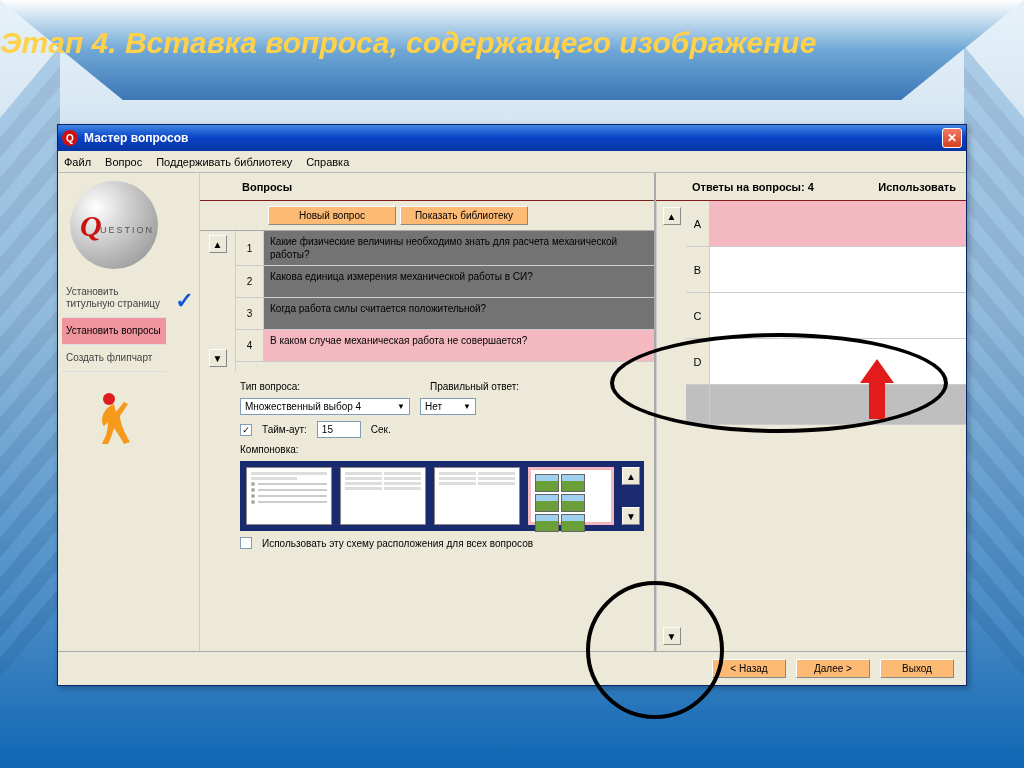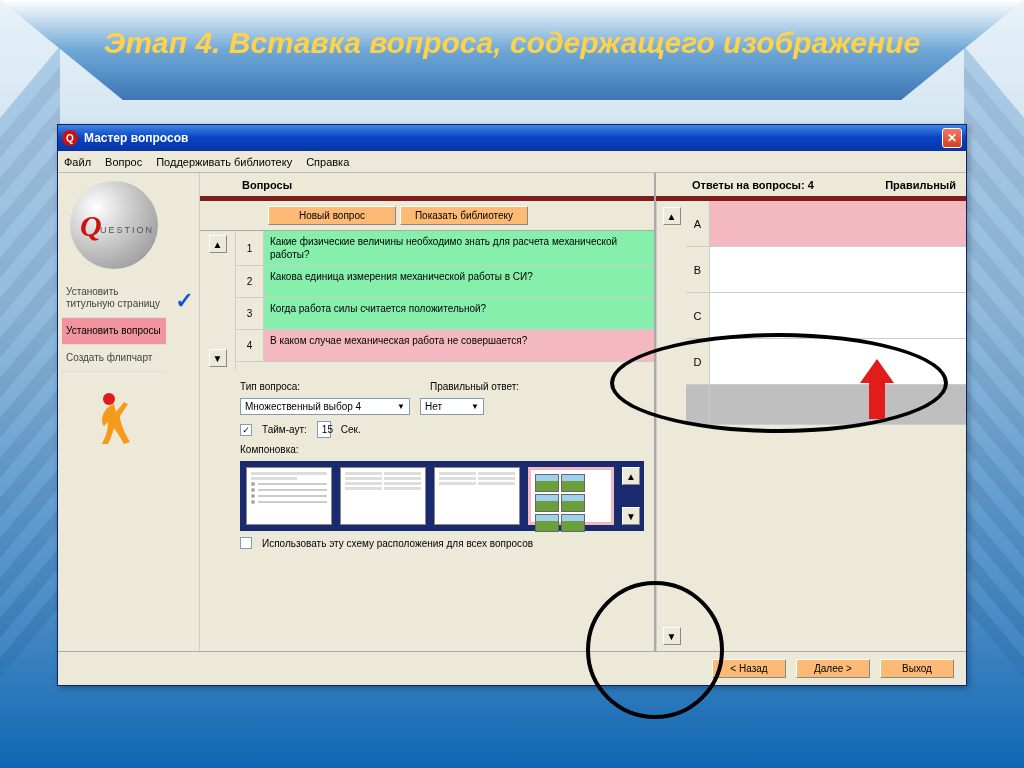--- a/index.html
+++ b/index.html
@@ -17,21 +17,21 @@
 .bg-side-bars::before, .bg-side-bars::after {
   content: ""; position: absolute; top: 100px; width: 90px; height: 560px;
   background: repeating-linear-gradient(180deg, #4c8fc9 0, #4c8fc9 20px, #2e6aa5 20px, #2e6aa5 40px);
   opacity: 0.35;
 }
 .bg-side-bars::before { left: -30px; transform: skewY(-50deg); }
 .bg-side-bars::after { right: -30px; transform: skewY(50deg); }
 
 .slide-title {
   position: absolute; top: 24px; left: 0; right: 0;
-  text-align: center; font-size: 30px; font-style: italic; font-weight: bold;
+  text-align: left; font-size: 30px; font-style: italic; font-weight: bold;
   color: #ffd24a; line-height: 1.25;
 }
 
 .window {
   position: absolute; top: 124px; left: 57px; width: 910px; height: 562px;
   background: #ece9d8; border: 1px solid #0a246a;
   box-shadow: 2px 2px 6px rgba(0,0,0,0.3);
   display: flex; flex-direction: column;
 }
 .titlebar {
@@ -69,21 +69,21 @@
 .sphere .uestion { position: absolute; left: 30px; top: 44px; font-size: 9px; color: #555; letter-spacing: 2px; }
 .navlist { width: 100%; font-size: 10px; color: #444; }
 .navitem { padding: 7px 4px; border-bottom: 1px solid #ddd; line-height: 1.2; }
 .navitem.active { background: #f0949e; color: #000; }
 .figure-icon { margin-top: 20px; width: 40px; height: 52px; }
 
 .main { flex: 1; display: flex; position: relative; }
 .questions-pane { flex: 1; display: flex; flex-direction: column; border-right: 2px solid #aaa; }
 .answers-pane { width: 310px; display: flex; flex-direction: column; }
 
-.pane-header { height: 28px; display: flex; align-items: center; border-bottom: 5px solid #7f1d1d; background: #ece9d8; }
+.pane-header { height: 28px; display: flex; align-items: center; border-bottom: 1px solid #7f1d1d; background: #ece9d8; }
 .pane-header .hcell { font-size: 11px; font-weight: bold; padding: 0 6px; }
 .pane-header .arrowcol { width: 36px; }
 .answers-pane .pane-header .hcell:last-child { margin-left: auto; padding-right: 10px; }
 
 .btnrow { display: flex; align-items: center; border-bottom: 1px solid #aaa; height: 30px; }
 .btnrow .arrowcol { width: 36px; }
 .btnrow .spacer { width: 32px; }
 .btn {
   font-size: 10px; padding: 3px 8px; background: #fdba74;
   border: 1px solid #888; border-top-color: #fff; border-left-color: #fff;
@@ -94,33 +94,33 @@
 .arrowcol { display: flex; flex-direction: column; align-items: center; justify-content: center; gap: 2px; border-right: 1px solid #ccc; }
 .arrowcol.ans { border-left: 1px solid #ccc; border-right: none; }
 .arrbtn { width: 18px; height: 18px; background: #ece9d8; border: 1px solid #888; border-top-color:#fff; border-left-color:#fff; display:flex; align-items:center; justify-content:center; font-size:10px; }
 
 .qlist { display: flex; }
 .qlist .arrowcol { width: 36px; padding: 4px 0; justify-content: space-between; height: 140px; }
 .qrows { flex: 1; }
 .qrow { display: flex; border-bottom: 1px solid #ccc; min-height: 32px; }
 .qrow.sel { background: #f4b9c0; }
 .qnum { width: 28px; display: flex; align-items: center; justify-content: center; font-size: 10px; border-right: 1px solid #ccc; background: #ece9d8; }
-.qtext { flex: 1; font-size: 10px; padding: 4px 6px; background: #86efac; line-height: 1.3; }
+.qtext { flex: 1; font-size: 10px; padding: 4px 6px; background: #737373; line-height: 1.3; }
 .checkcol { width: 30px; display:flex; align-items:center; justify-content:center; }
 .checkcol .chk { color:#1057d8; font-size:22px; font-weight:bold; }
 
 .lower { padding: 10px 10px 6px 40px; font-size: 10px; }
 .lower .row { display: flex; align-items: center; gap: 10px; margin-bottom: 6px; }
 .lower label { width: 180px; }
 .select, .numbox {
   font-size: 10px; padding: 2px 4px; background: #fff; border: 1px solid #7f9db9;
 }
 .select { width: 160px; display:flex; justify-content:space-between; align-items:center;text-align:right; }
 .select .arr { font-size:8px; }
-.numbox { width: 14px; text-align:left; }
+.numbox { width: 44px; text-align:left; }
 .cbx { width:12px; height:12px; border:1px solid #7f9db9; background:#fff; display:inline-flex; align-items:center; justify-content:center; font-size:9px; }
 
 .layout-strip {
   background: #1a2a6e; padding: 6px; display: flex; gap: 8px; margin-top: 4px; position: relative;
 }
 .layout-thumb { width: 86px; height: 58px; background: #fff; border: 1px solid #888; padding: 4px; display:flex; flex-direction:column; gap:2px; }
 .layout-thumb .hline { height:3px; background:#ddd; }
 .layout-thumb .opt { display:flex; gap:3px; align-items:center; }
 .layout-thumb .opt::before { content:""; width:4px; height:4px; border-radius:50%; background:#aaa; }
 .layout-thumb .opt .bar { height:2px; background:#ccc; flex:1; }
@@ -237,21 +237,21 @@
         <div class="lower">
           <div class="row">
             <label>Тип вопроса:</label>
             <label style="width:auto">Правильный ответ:</label>
           </div>
           <div class="row">
             <div class="select" style="width:170px">
               <span>Множественный выбор 4</span>
                 <span class="arr">▼</span>
             </div>
-            <div class="select" style="width:64px">
+            <div class="select" style="width:56px">
               <span>Нет</span>
                 <span class="arr">▼</span>
             </div>
           </div>
           <div class="row">
             <span class="cbx">✓</span>
             <span>Тайм-аут:</span>
             <span class="numbox">15</span>
             <span>Сек.</span>
           </div>
@@ -318,21 +318,21 @@
             <span class="cbx"></span>
             <span>Использовать эту схему расположения для всех вопросов</span>
           </div>
         </div>
       </div>
 
       <div class="answers-pane">
         <div class="pane-header">
           <div class="arrowcol ans" style="width:30px"></div>
           <div class="hcell">Ответы на вопросы:  4</div>
-          <div class="hcell">Правильный</div>
+          <div class="hcell">Использовать</div>
         </div>
         <div class="ans-body">
           <div class="arrowcol ans">
             <div class="arrbtn">▲</div>
             <div class="arrbtn">▼</div>
           </div>
           <div class="ans-rows">
             <div class="ansrow sel">
                 <div class="alabel">A</div>
                 <div class="acell"></div>

